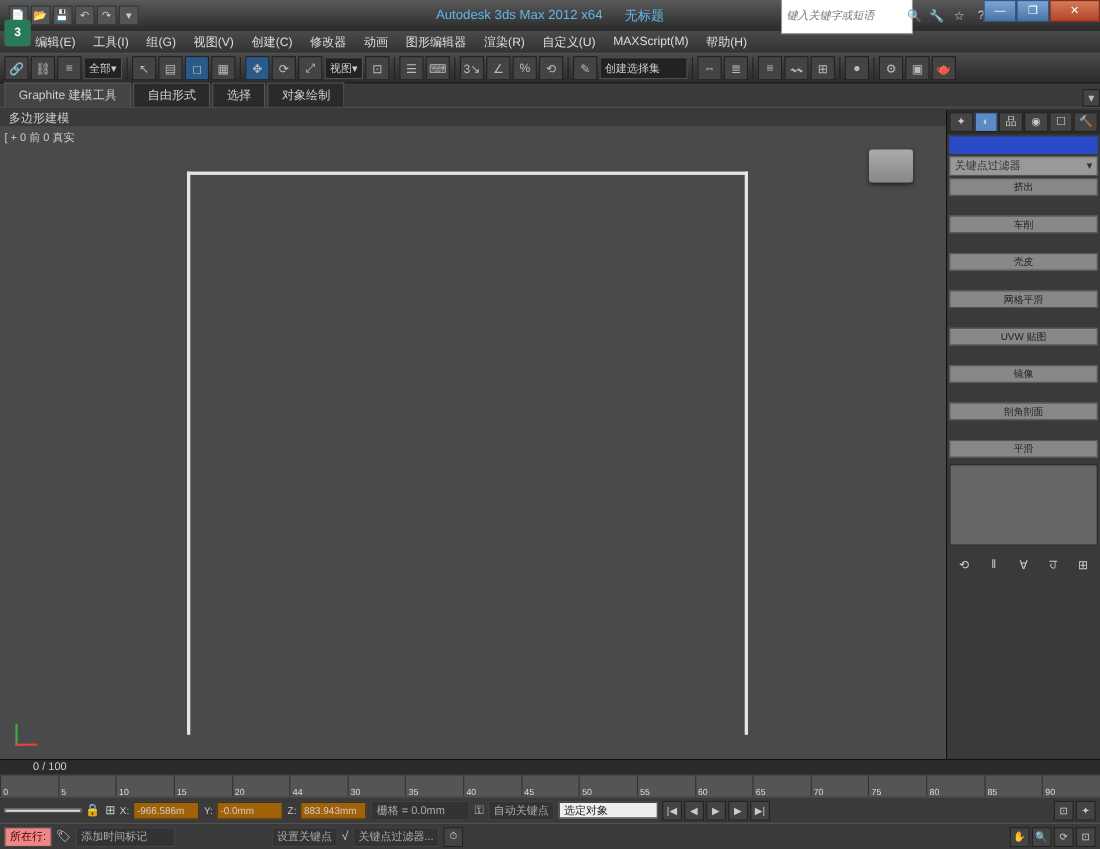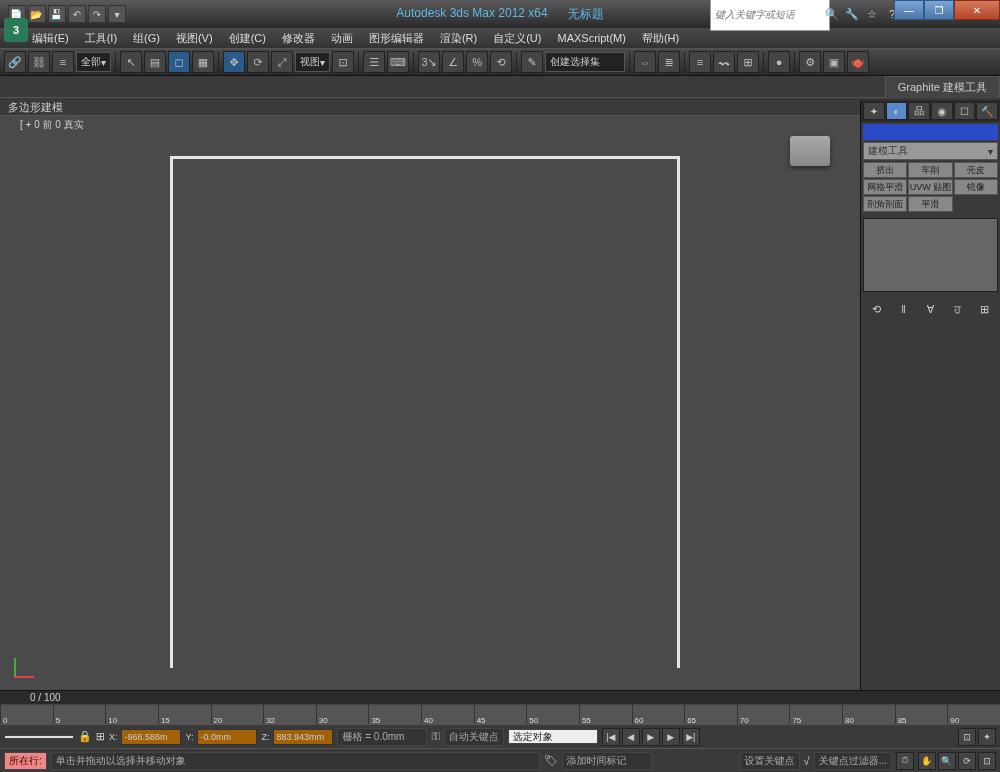--- a/index.html
+++ b/index.html
@@ -19,43 +19,43 @@
 .menubar { height: 20px; background: linear-gradient(#4a4a4a, #333); display: flex; padding-left: 24px; align-items: center; }
 .app-logo { position: absolute; left: 4px; top: 18px; width: 24px; height: 24px; background: #2a7a5a; border-radius: 3px; display: flex; align-items: center; justify-content: center; color: #fff; font-weight: bold; z-index: 10; }
 .menu-item { padding: 2px 8px; color: #ddd; font-size: 11px; }
 
 .toolbar { height: 28px; background: linear-gradient(#4a4a4a, #2a2a2a); display: flex; align-items: center; padding: 2px 4px; gap: 2px; border-top: 1px solid #555; border-bottom: 1px solid #111; }
 .tb-btn { width: 22px; height: 22px; background: #444; border: 1px solid #222; display: flex; align-items: center; justify-content: center; font-size: 11px; color: #bbb; }
 .tb-btn.active { background: #2a5a8a; }
 .tb-sep { width: 1px; height: 20px; background: #222; margin: 0 2px; }
 .tb-dropdown { height: 20px; background: #222; border: 1px solid #555; color: #ccc; font-size: 10px; padding: 0 4px; display: flex; align-items: center; }
 
-.ribbon-tabs { height: 22px; background: #3a3a3a; display: flex; align-items: end; padding-left: 4px; gap: 2px; border-bottom: 1px solid #555; flex-direction: column; }
+.ribbon-tabs { height: 22px; background: #3a3a3a; display: flex; align-items: end; padding-left: 4px; gap: 2px; border-bottom: 1px solid #555; }
 .ribbon-tab { padding: 3px 12px; background: #2a2a2a; border: 1px solid #555; border-bottom: none; color: #ccc; font-size: 11px; }
 .ribbon-tab.active { background: #444; }
 .ribbon-sub { height: 18px; background: #3a3a3a; padding: 2px 8px; color: #ccc; font-size: 11px; border-bottom: 1px solid #555; }
 
 .main-area { position: absolute; top: 116px; left: 0; right: 140px; bottom: 82px; background: #4a4a4a; }
-.viewport-label { position: absolute; top: 2px; left: 20px; color: #ccc; font-size: 10px; }
+.viewport-label { position: absolute; top: 2px; left: 4px; color: #ccc; font-size: 10px; }
 .viewport-rect { position: absolute; top: 40px; left: 170px; width: 510px; height: 512px; border: 3px solid #e5e5e5; border-bottom: none; background: transparent; }
 .viewcube { position: absolute; top: 20px; right: 30px; width: 40px; height: 30px; background: linear-gradient(#aaa, #888); border-radius: 3px; box-shadow: 0 2px 4px rgba(0,0,0,0.5); }
 .axis-gizmo { position: absolute; bottom: 12px; left: 14px; }
 .axis-gizmo .y { position: absolute; width: 2px; height: 20px; background: #4a4; bottom: 0; left: 0; }
 .axis-gizmo .x { position: absolute; width: 20px; height: 2px; background: #d44; bottom: 0; left: 0; }
 
 .scrollbar-h { position: absolute; bottom: 66px; left: 0; right: 140px; height: 16px; background: #2a2a2a; border: 1px solid #111; }
 .scrollbar-h::before { content: ""; position: absolute; left: 20px; right: 20px; top: 2px; bottom: 2px; background: #555; }
 
 .command-panel { position: absolute; top: 100px; right: 0; width: 140px; bottom: 82px; background: #3a3a3a; border-left: 1px solid #111; }
 .cp-tabs { height: 22px; display: flex; background: #2a2a2a; gap: 1px; padding: 2px; }
 .cp-tab { flex: 1; background: #444; display: flex; align-items: center; justify-content: center; border: 1px solid #222; font-size: 10px; }
 .cp-tab.active { background: #5a8ac8; }
 .cp-colorbar { height: 16px; background: #2a4ac8; margin: 2px; }
 .cp-dropdown { margin: 2px; height: 18px; background: #999; border: 1px solid #555; display: flex; align-items: center; padding: 0 4px; font-size: 10px; color: #333; }
-.cp-buttons { display: grid; grid-template-columns: 1fr 1fr 1fr; gap: 1px; margin: 2px; }
+.cp-buttons { display: grid; grid-template-columns: 1fr; gap: 18px; margin: 2px; }
 .cp-btn { height: 16px; background: #888; border: 1px solid #555; font-size: 9px; color: #222; display: flex; align-items: center; justify-content: center; }
 .cp-preview { margin: 6px 2px; height: 74px; background: #666; border: 1px solid #222; }
 .cp-tools { display: flex; gap: 4px; padding: 4px; justify-content: space-around; }
 .cp-tools span { width: 18px; height: 14px; display: flex; align-items: center; justify-content: center; font-size: 11px; }
 
 .timeline { position: absolute; bottom: 48px; left: 0; right: 0; height: 34px; background: #2a2a2a; border-top: 1px solid #111; }
 .time-header { height: 14px; display: flex; align-items: center; padding: 0 30px; font-size: 10px; color: #ccc; border-bottom: 1px solid #444; }
 .time-ruler { height: 20px; background: #555; position: relative; display: flex; }
 .time-ruler span { flex: 1; border-left: 1px solid #333; font-size: 8px; color: #ddd; padding-left: 2px; display: flex; align-items: end; }
 
@@ -186,21 +186,21 @@
   <div class="cp-tabs">
     <div class="cp-tab">✦</div>
     <div class="cp-tab active">◐</div>
     <div class="cp-tab">品</div>
     <div class="cp-tab">◉</div>
     <div class="cp-tab">☐</div>
     <div class="cp-tab">🔨</div>
   </div>
   <div class="cp-colorbar"></div>
   <div class="cp-dropdown">
-    <span>建模工具</span>
+    <span>关键点过滤器</span>
     <span style="margin-left:auto">▾</span>
   </div>
   <div class="cp-buttons">
     <div class="cp-btn">挤出</div>
     <div class="cp-btn">车削</div>
     <div class="cp-btn">壳皮</div>
     <div class="cp-btn">网格平滑</div>
     <div class="cp-btn">UVW 贴图</div>
     <div class="cp-btn">镜像</div>
     <div class="cp-btn">剖角剖面</div>
@@ -217,21 +217,21 @@
 </div>
 
 <div class="timeline">
   <div class="time-header">0 / 100</div>
   <div class="time-ruler">
     <span>0</span>
       <span>5</span>
       <span>10</span>
       <span>15</span>
       <span>20</span>
-      <span>32</span>
+      <span>44</span>
       <span>30</span>
       <span>35</span>
       <span>40</span>
       <span>45</span>
       <span>50</span>
       <span>55</span>
       <span>60</span>
       <span>65</span>
       <span>70</span>
       <span>75</span>
@@ -263,21 +263,20 @@
       <span>▶</span>
       <span>▶|</span>
     </div>
     <div class="status-icons" style="margin-left:auto">
       <span>⊡</span>
       <span>✦</span>
     </div>
   </div>
   <div class="status-row">
     <div class="status-box" style="background:#e88;color:#400">所在行:</div>
-    <div class="status-box wide">单击并拖动以选择并移动对象</div>
     <span>🏷</span>
     <div class="status-box dark" style="width:90px">添加时间标记</div>
     <div style="width:80px"></div>
     <div class="status-box dark">设置关键点</div>
     <span>√</span>
     <div class="status-box dark">关键点过滤器...</div>
     <div class="status-icons">
       <span>⏱</span>
     </div>
     <div class="status-icons" style="margin-left:auto">

